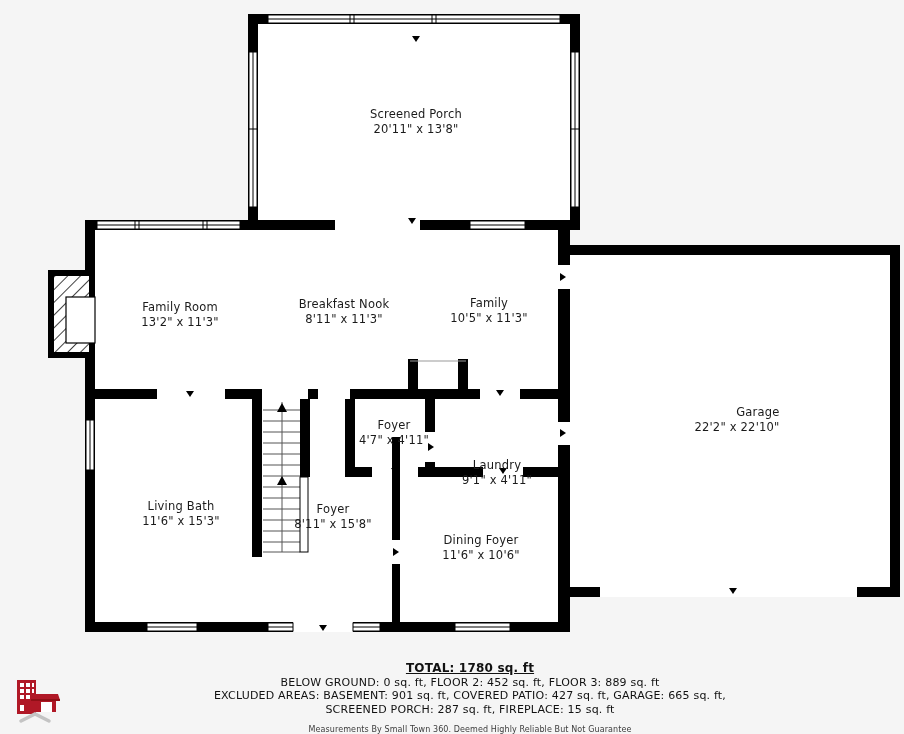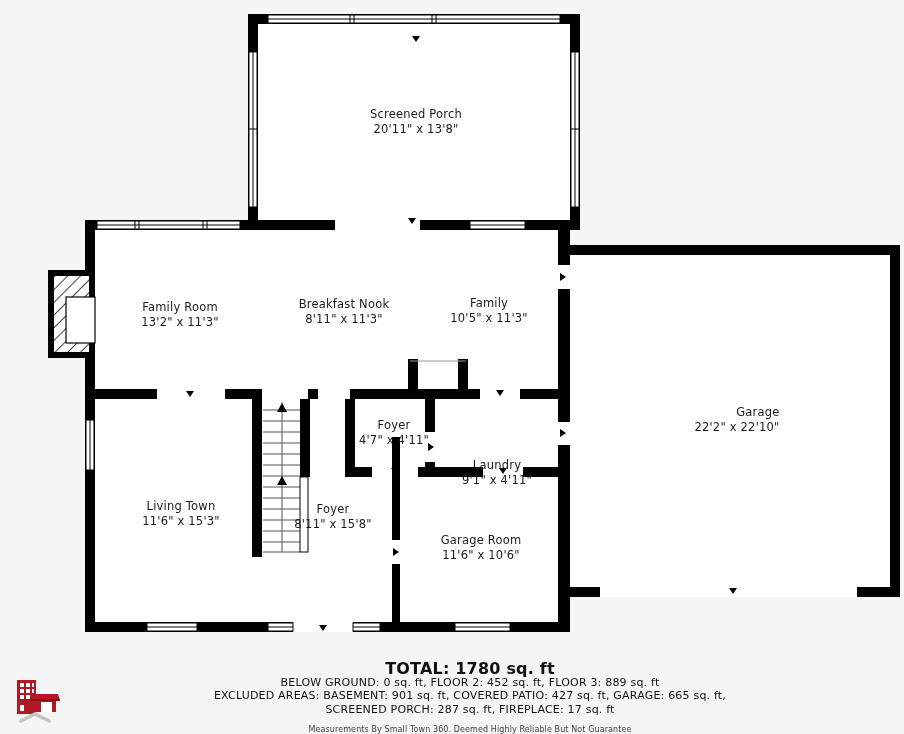--- a/index.html
+++ b/index.html
@@ -12,21 +12,21 @@
   svg{position:absolute;left:0;top:0;}
   .room-label{
     position:absolute;transform:translate(-50%,-50%);
     text-align:center;color:#1a1a1a;font-size:11.5px;line-height:15px;
     white-space:nowrap;letter-spacing:.2px;
   }
   .footer{
     position:absolute;left:36px;right:0;top:650px;text-align:center;
     color:#111;font-size:11px;line-height:13.6px;letter-spacing:.2px;
   }
-  .footer .total{font-weight:bold;font-size:16px;}
+  .footer .total{font-weight:bold;font-size:12px;text-decoration:underline;}
   .footer .disclaimer{font-size:8px;color:#3c3c3c;margin-top:7px;letter-spacing:.1px;}
   .logo{position:absolute;left:8px;top:660px;width:56px;height:56px;}
 </style>
 </head>
 <body>
 
 <div class="stage">
 
   <svg width="904" height="734" viewBox="0 0 904 734">
     <defs>
@@ -200,37 +200,37 @@
   </div>
   <div class="room-label" style="left:394px;top:421px;">
     <div>Foyer</div>
       <div>4'7" x 4'11"</div>
   </div>
   <div class="room-label" style="left:497px;top:421px;margin-top:40px;">
     <div>Laundry</div>
       <div>9'1" x 4'11"</div>
   </div>
   <div class="room-label" style="left:181px;top:502px;">
-    <div>Living Town</div>
+    <div>Living Bath</div>
       <div>11'6" x 15'3"</div>
   </div>
   <div class="room-label" style="left:333px;top:505px;">
     <div>Foyer</div>
       <div>8'11" x 15'8"</div>
   </div>
   <div class="room-label" style="left:481px;top:536px;">
-    <div>Garage Room</div>
+    <div>Dining Foyer</div>
       <div>11'6" x 10'6"</div>
   </div>
 
   <div class="footer">
     <div class="total">TOTAL: 1780 sq. ft</div>
     <div>BELOW GROUND: 0 sq. ft, FLOOR 2: 452 sq. ft, FLOOR 3: 889 sq. ft</div>
     <div>EXCLUDED AREAS: BASEMENT: 901 sq. ft, COVERED PATIO: 427 sq. ft, GARAGE: 665 sq. ft,</div>
-    <div>SCREENED PORCH: 287 sq. ft, FIREPLACE: 17 sq. ft</div>
+    <div>SCREENED PORCH: 287 sq. ft, FIREPLACE: 15 sq. ft</div>
     <div class="disclaimer">Measurements By Small Town 360. Deemed Highly Reliable But Not Guarantee</div>
   </div>
 
   <div class="logo">
     <svg width="56" height="56" viewBox="0 0 56 56">
 
       <rect x="9" y="8" width="19" height="34" fill="#b01826"></rect>
       <rect x="12" y="11" width="4" height="4" fill="#fff"></rect>
         <rect x="18" y="11" width="4" height="4" fill="#fff"></rect>
         <rect x="24" y="11" width="2" height="4" fill="#fff"></rect>

